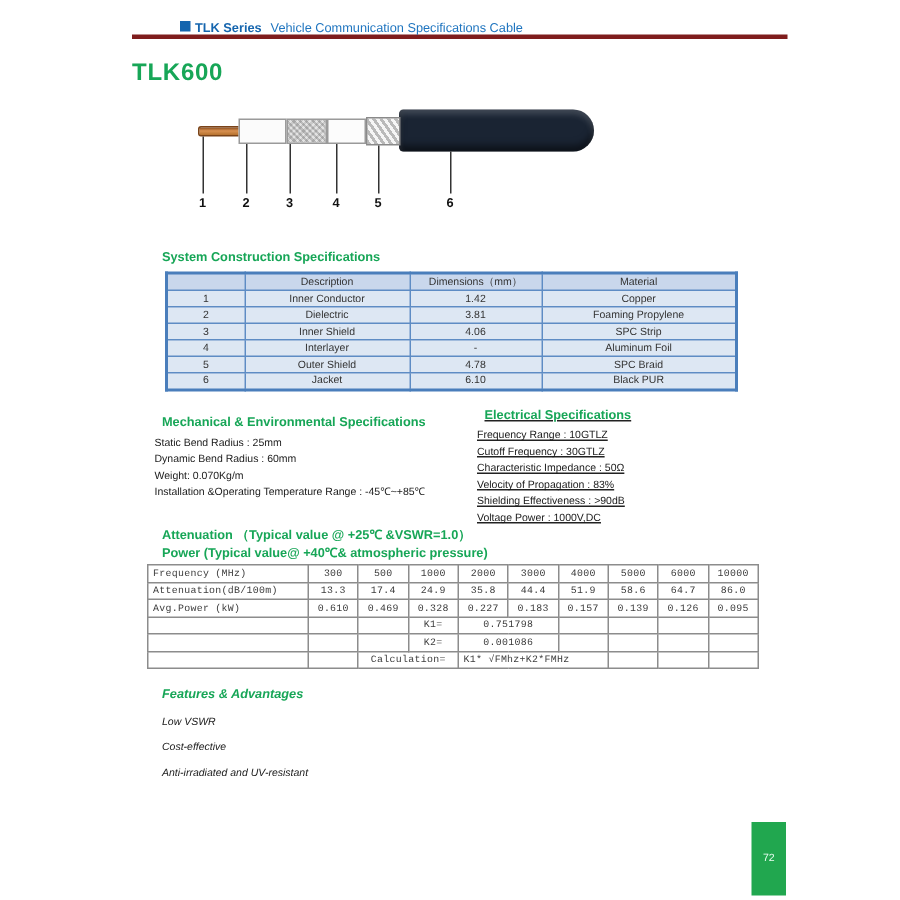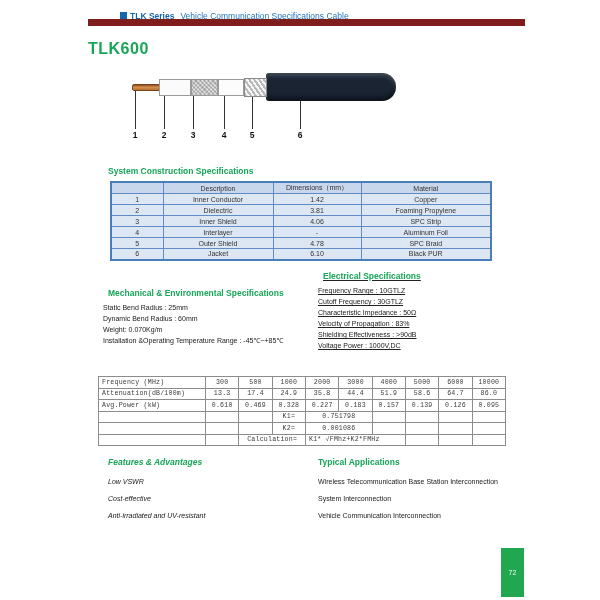--- a/index.html
+++ b/index.html
@@ -4,21 +4,21 @@
 <style>
   * { margin:0; padding:0; box-sizing:border-box; }
   html,body { background:#e8e8e8; }
   .page {
     position:relative; width:600px; height:600px; background:#ffffff;
     font-family:"Liberation Sans", sans-serif; color:#222; overflow:hidden;
     margin:0 auto;
   }
   
   .hdr { position:absolute; left:88px; top:12px; width:437px; height:14px;
-         border-bottom:7px solid #7f1d1d; font-size:8.5px; display:flex; align-items:center;padding-left:32px; }
+         border-bottom:3px solid #7f1d1d; font-size:8.5px; display:flex; align-items:center;padding-left:32px; }
   .hdr .sq { width:7px; height:7px; background:#1565ae; margin-right:3px; }
   .hdr .series { font-weight:bold; color:#1565ae; margin-right:6px; }
   .hdr .sub { color:#1e74bf; }
   
   .title { position:absolute; left:88px; top:40px; font-size:16px; font-weight:bold;
            color:#17a657; letter-spacing:0.5px; }
   
   .diagram { position:absolute; left:128px; top:70px; width:280px; height:75px; }
   .layer { position:absolute; }
   .conductor { left:4px; top:14px; width:31px; height:7px; border-radius:2px;
@@ -43,21 +43,21 @@
   .cons-head { position:absolute; left:108px; top:166px; }
   .cons { position:absolute; left:110px; top:181px; width:382px; border-collapse:collapse;
           font-size:7px; color:#333; table-layout:fixed; border:2px solid #4a7ebb; }
   .cons th, .cons td { border:1px solid #5e8cc4; text-align:center; height:11px; padding:0 2px;
           font-weight:normal; }
   .cons th { background:#c9d7ec; }
   .cons td { background:#dde7f3; }
   .cons col.c0 { width:52px; } .cons col.c1 { width:110px; }
   .cons col.c2 { width:88px; } .cons col.c3 { width:130px; }
   
-  .mech { position:absolute; left:103px; top:288px; width:215px; }
+  .mech { position:absolute; left:103px; top:276px; width:215px; }
   .elec { position:absolute; left:318px; top:271px; width:215px;text-decoration:underline; }
   .spec-list { margin-top:4px; font-size:7px; color:#1a1a1a; line-height:11px; }
   .mech .h-green, .elec .h-green { margin-left:5px; }
   
   .att-head { position:absolute; left:108px; top:350px; line-height:12px; }
   .att { position:absolute; left:98px; top:376px; width:408px; border-collapse:collapse;
          table-layout:fixed; font-family:"Liberation Mono","DejaVu Sans Mono",monospace;
          font-size:6.6px; color:#3c3c3c; letter-spacing:0.2px; }
   .att td { border:1px solid #8c8c8c; height:11.5px; text-align:center; padding:0 1px;
             overflow:hidden; white-space:nowrap; }
@@ -177,20 +177,24 @@
     <div class="spec-list">
       <div>Frequency Range :  10GTLZ</div>
       <div>Cutoff Frequency :  30GTLZ</div>
       <div>Characteristic Impedance :  50Ω</div>
       <div>Velocity of Propagation :  83%</div>
       <div>Shielding Effectiveness :  &gt;90dB</div>
       <div>Voltage Power :  1000V,DC</div>
     </div>
   </div>
 
+  <div class="att-head">
+    <div class="h-green">Attenuation （Typical value @ +25℃ &amp;VSWR=1.0）</div>
+    <div class="h-green">Power (Typical value@ +40℃&amp; atmospheric pressure)</div>
+  </div>
 
   <table class="att">
     <colgroup>
       <col class="lab">
         <col>
         <col>
         <col>
         <col>
         <col>
         <col>
@@ -271,26 +275,18 @@
 
   <div class="feat">
     <div class="h-green">Features &amp; Advantages</div>
     <div class="plain-list">
       <div>Low VSWR</div>
       <div>Cost-effective</div>
       <div>Anti-irradiated and UV-resistant</div>
     </div>
   </div>
 
-  <div class="apps">
-    <div class="h-green">Typical Applications</div>
-    <div class="plain-list">
-      <div>Wireless Telecommunication Base Station Interconnection</div>
-      <div>System Interconnection</div>
-      <div>Vehicle Communication Interconnection</div>
-    </div>
-  </div>
 
   <div class="pagebox">
     <span>72</span>
   </div>
 
 </div>
 
 </body></html>

